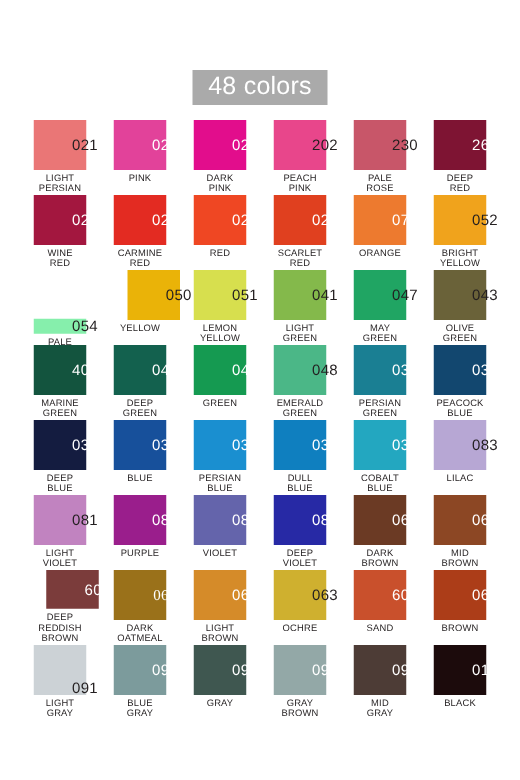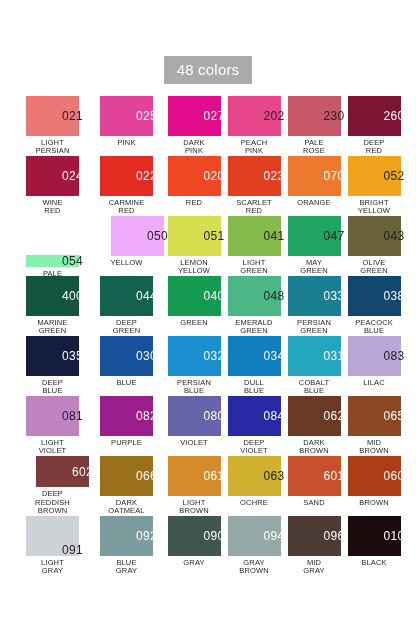--- a/index.html
+++ b/index.html
@@ -25,41 +25,41 @@
     width: 100%;
     display: flex;
     justify-content: center;
     align-items: center;
     padding-top: 56px;
     box-sizing: border-box;
   }
   .banner {
     background: #aaaaaa;
     color: #ffffff;
-    font-size: 15px;
+    font-size: 20px;
     line-height: 15px;
     letter-spacing: 0.2px;
     padding: 6px 13px 7px 13px;
     white-space: nowrap;
   }
   .grid {
     margin-top: 12px;
     padding: 0 16px 0 16px;
     display: grid;
     grid-template-columns: repeat(6, 1fr);
     grid-auto-rows: 60px;
     box-sizing: border-box;
   }
   .cell {
     display: flex;
     flex-direction: column;
     align-items: center;
   }
   .swatch {
-    width: 53px;
+    width: 42px;
     height: 40px;
     display: flex;
     align-items: center;
     justify-content: center;
     box-sizing: border-box;
     padding-left: 40px;
   }
   .swatch-code {
     font-size: 12px;
     line-height: 12px;
@@ -160,21 +160,21 @@
         </div>
         <div class="label">BRIGHT YELLOW</div>
       </div>
       <div class="cell">
         <div class="swatch dark-text" style="background: #86efac; margin-top: 39px;">
           <span class="swatch-code">054</span>
         </div>
         <div class="label">PALE ORANGE</div>
       </div>
       <div class="cell">
-        <div class="swatch dark-text" style="background: #f0abfc; margin-left: 22px;">
+        <div class="swatch dark-text" style="background: #eab308; margin-left: 22px;">
           <span class="swatch-code">050</span>
         </div>
         <div class="label">YELLOW</div>
       </div>
       <div class="cell">
         <div class="swatch dark-text" style="background: rgb(215, 223, 78);">
           <span class="swatch-code">051</span>
         </div>
         <div class="label">LEMON YELLOW</div>
       </div>
@@ -304,21 +304,21 @@
         </div>
         <div class="label">MID BROWN</div>
       </div>
       <div class="cell">
         <div class="swatch light-text" style="background: rgb(123, 60, 59); margin-left: 20px;">
           <span class="swatch-code">602</span>
         </div>
         <div class="label">DEEP REDDISH BROWN</div>
       </div>
       <div class="cell">
-        <div class="swatch light-text" style="background: rgb(154, 113, 26);">
+        <div class="swatch light-text" style="background: rgb(154, 113, 26); font-family: Liberation Serif, serif;">
           <span class="swatch-code">066</span>
         </div>
         <div class="label">DARK OATMEAL</div>
       </div>
       <div class="cell">
         <div class="swatch light-text" style="background: rgb(213, 139, 41);">
           <span class="swatch-code">061</span>
         </div>
         <div class="label">LIGHT BROWN</div>
       </div>

